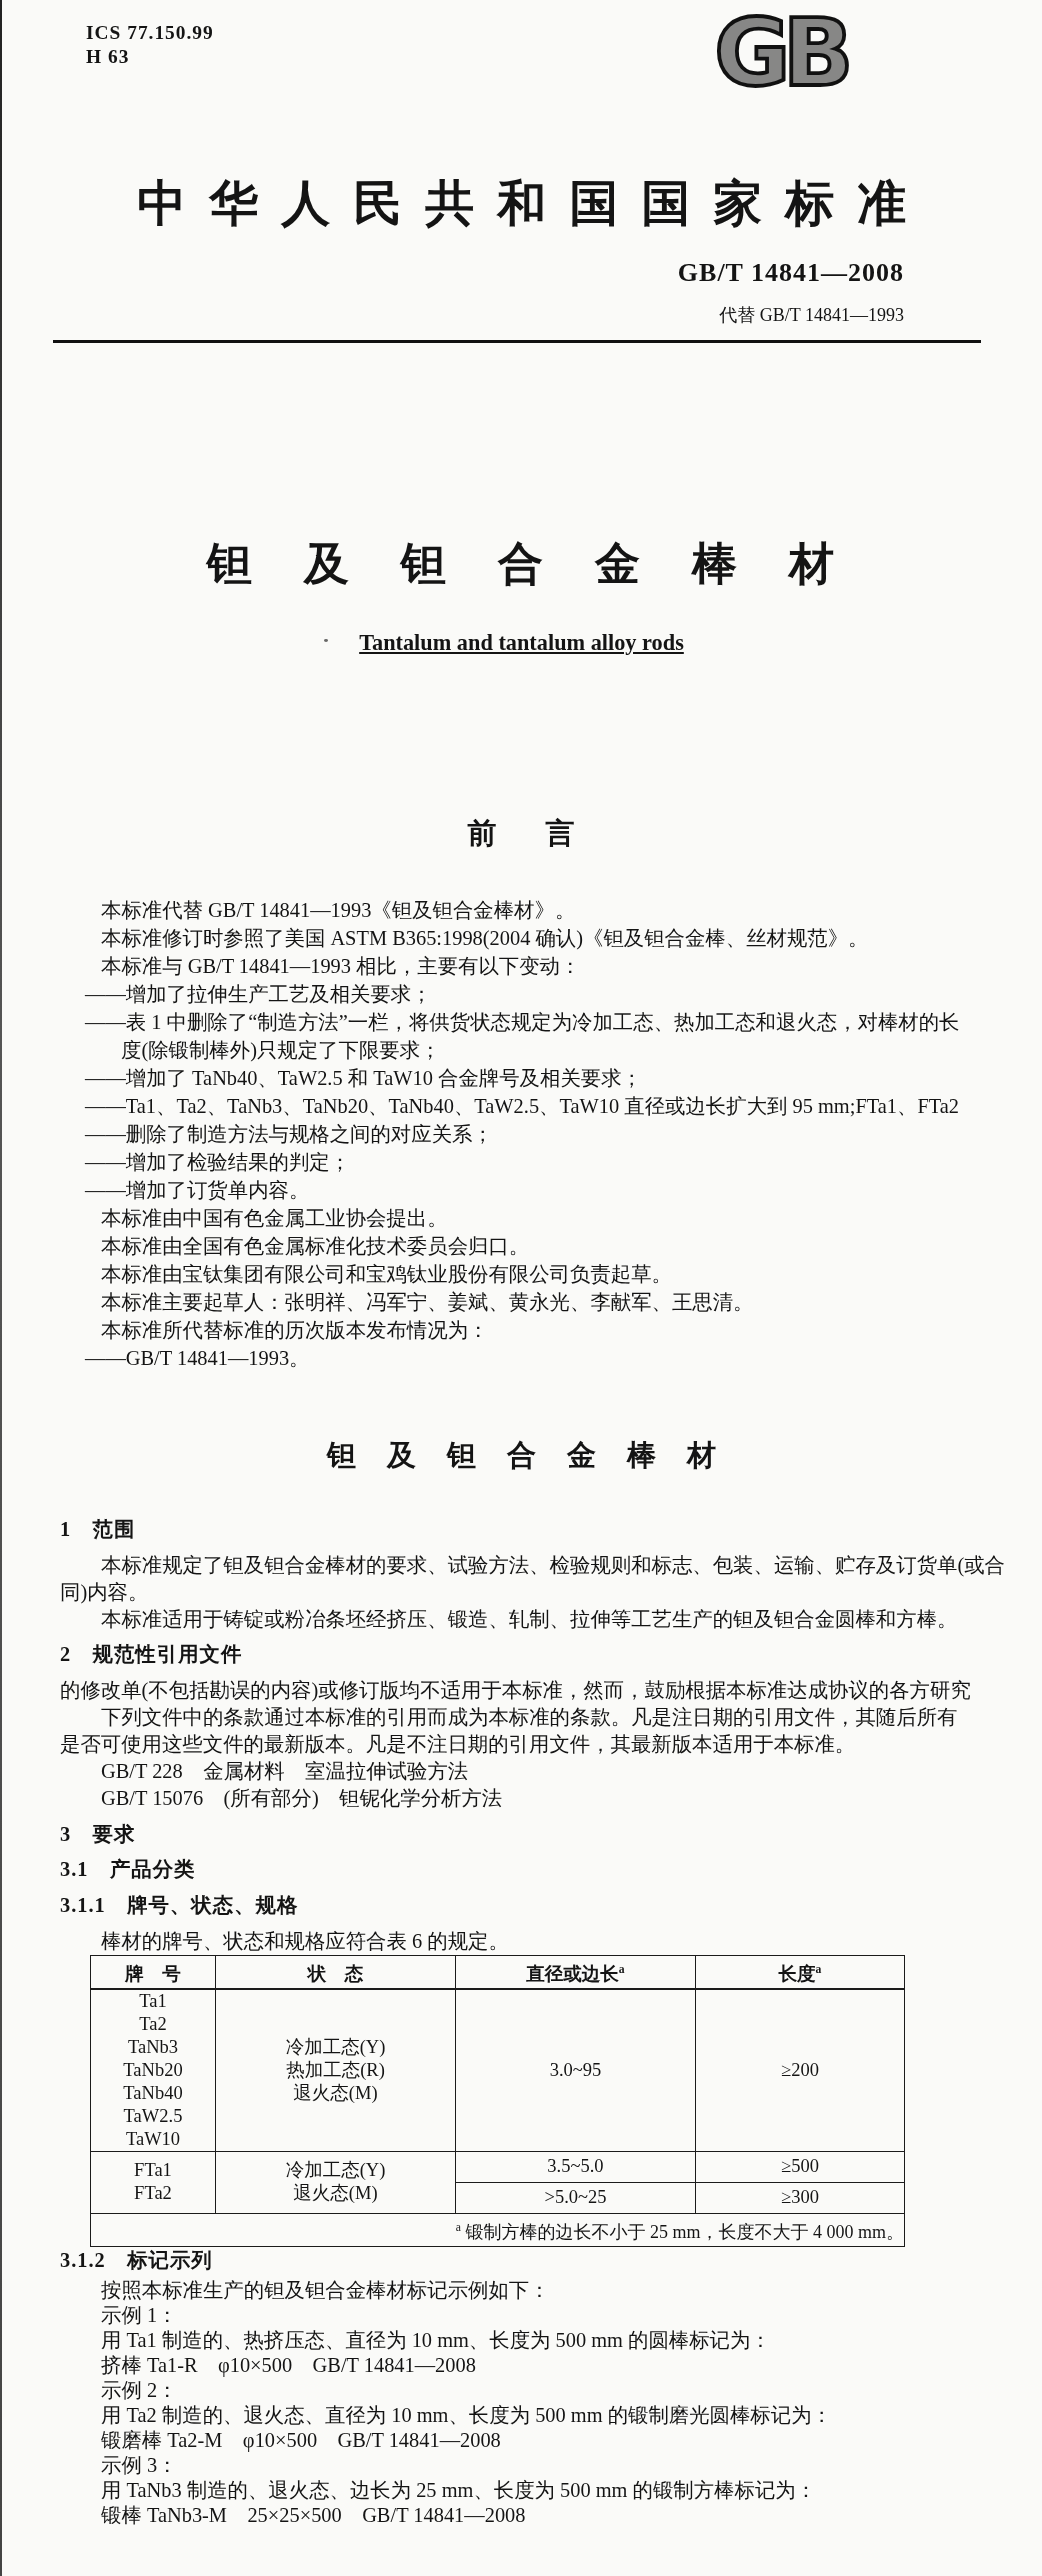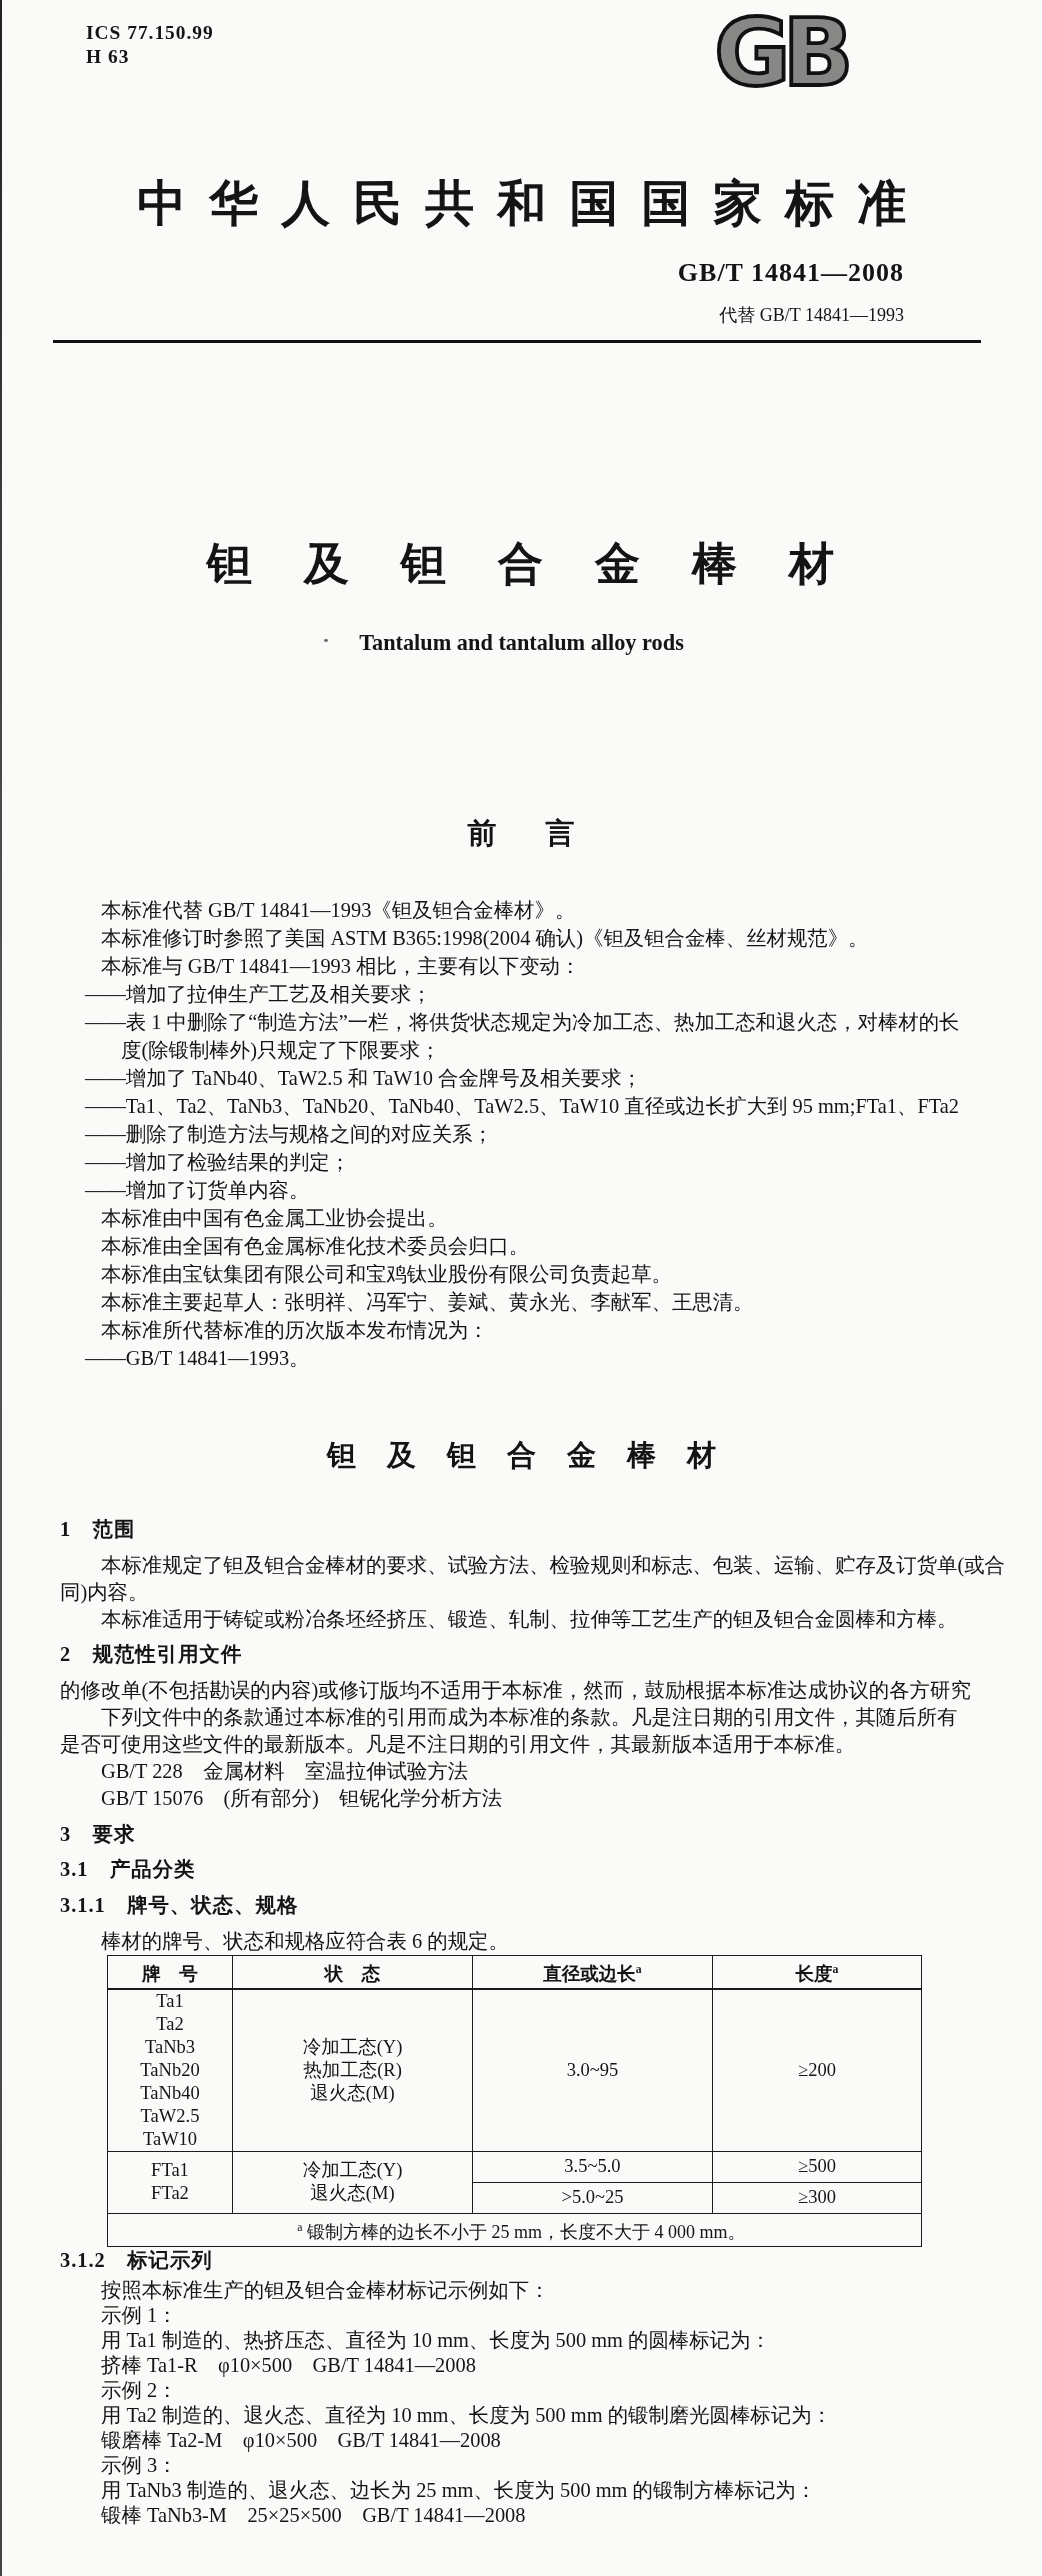--- a/index.html
+++ b/index.html
@@ -18,46 +18,46 @@
   .gb-logo{left:675px;top:9.7px;width:209px;height:87px;}
   .std-title{left:0;top:171px;width:1043px;text-align:center;font-size:49px;font-weight:bold;
              letter-spacing:23px;margin-left:11.7px;white-space:nowrap;}
   .std-no{top:258px;right:139px;text-align:right;}
   .std-no .no{font-size:26px;font-weight:bold;line-height:29px;letter-spacing:1px;}
   .std-no .rep{font-size:18px;line-height:23px;margin-top:17px;}
   .rule{left:53px;top:340px;width:928px;height:2.9px;background:#111;}
   
   .cn-title{left:0;top:534px;width:1043px;text-align:center;font-size:45px;font-weight:bold;
             letter-spacing:52px;margin-left:25px;white-space:nowrap;}
-  .en-title{left:0;top:630px;width:1043px;text-align:center;font-size:22.3px;font-weight:bold;}
+  .en-title{left:0;top:630px;width:1043px;text-align:center;font-size:22.3px;font-weight:bold;text-decoration:underline;}
   .fw-head{left:0;top:814px;width:1043px;text-align:center;font-size:29px;font-weight:bold;
            letter-spacing:49px;margin-left:24px;white-space:nowrap;}
   .sec-title{left:0;top:1436px;width:1043px;text-align:center;font-size:29px;font-weight:bold;
              letter-spacing:31px;margin-left:15.5px;white-space:nowrap;}
   
   .fw-block{left:60px;top:896px;width:933px;font-size:20.4px;line-height:28px;}
   .body-block{left:60px;top:1516px;width:933px;font-size:20.4px;line-height:27px;}
   .line{white-space:nowrap;}
   .line.indent{text-indent:41px;}
   .line.cont0{text-indent:0;}
   .line.dash{padding-left:61px;text-indent:-36px;}
   .line.cont{padding-left:61px;}
   .line.heading{font-weight:bold;margin:8.7px 0;letter-spacing:1px;}
   .body-block .line.heading:first-child{margin-top:0;}
   
   .caption-row{position:relative;margin:5.8px 0 0 47px;width:814px;height:27px;line-height:27px;}
   .caption-row .cap{text-align:center;font-weight:bold;font-size:19.4px;}
   .caption-row .unit{position:absolute;right:0;top:0;font-size:18.5px;}
-  table.t1{border-collapse:collapse;margin-left:47px;width:814px;table-layout:fixed;
+  table.t1{border-collapse:collapse;margin-left:30px;width:814px;table-layout:fixed;
            font-size:18.5px;}
   .t1 th,.t1 td{border:1.5px solid #1b1b1b;text-align:center;vertical-align:middle;padding:0;}
   .t1 thead th{height:31px;font-weight:bold;font-size:18.5px;border-bottom-width:2.4px;}
   .t1 .cellline{line-height:23px;}
   .t1 .g2 td{height:30px;}
-  .t1 .fnrow td{height:31px;text-align:center;padding-left:13.6px;font-size:18px;border-top-width:1.9px;}
+  .t1 .fnrow td{height:31px;text-align:right;padding-left:13.6px;font-size:18px;border-top-width:1.9px;}
   .t1 sup{font-size:11.7px;}
   
   .after-table .line{line-height:25px;}
   .after-table .line.heading{line-height:27px;margin:5.8px 0 3.9px 0;}
 </style>
 </head>
 <body>
 
 <div class="abs scan-edge"></div>
 <div class="abs speck"></div>

